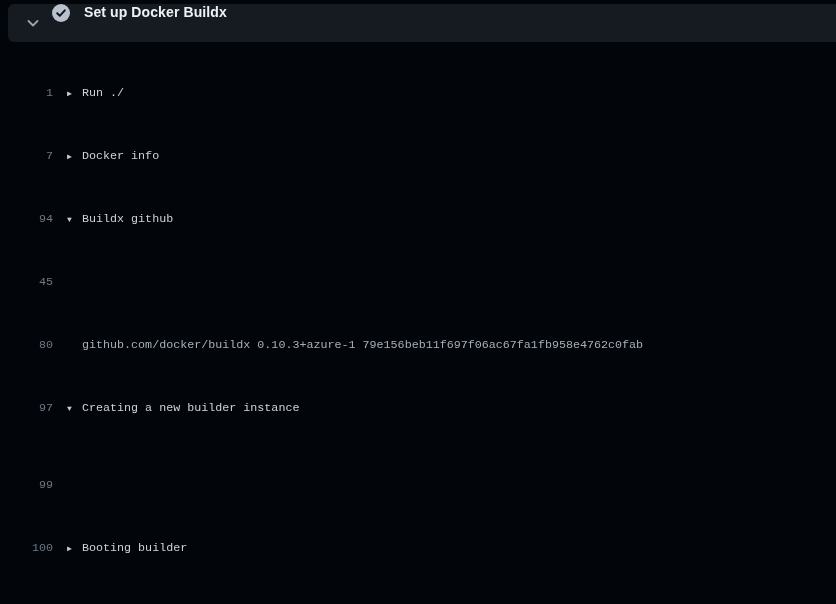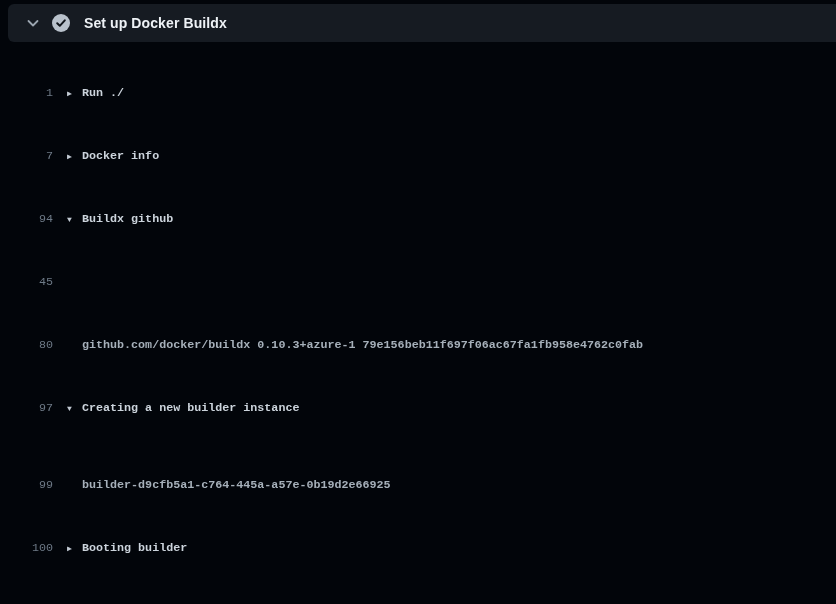--- a/index.html
+++ b/index.html
@@ -10,21 +10,21 @@
   }
 
   
   .step-header {
     margin: 4px 0 0 8px;
     height: 38px;
     width: calc(100% - 8px);
     background: #161b22;
     border-radius: 6px 0 0 6px;
     display: flex;
-    align-items: center;
+    align-items: flex-start;
     padding-left: 10px;
     cursor: pointer;
   }
   .chev {
     width: 30px; height: 38px;
     display: flex; align-items: center; justify-content: center;
     flex: 0 0 auto;
   }
   .status-wrap {
     width: 18px; height: 18px; margin-left: 4px;
@@ -59,21 +59,20 @@
     text-align: right;
     color: #6e7a87;
     text-decoration: none;
     line-height: 21px;
     cursor: pointer;
   }
   .content {
     margin-left: 14px;
     line-height: 21px;
     white-space: pre;
-    font-weight: bold;
   }
   .arrow {
     display: inline-block;
     width: 15px;
     font-size: 8px;
     color: #c2cad3;
   }
   .t-group  { color: #ccd4dc; cursor: pointer; }
   .t-command{ color: #539bf5; font-weight: 700; }
   .t-output { color: #a6b0ba; }
@@ -103,21 +102,21 @@
 
   <div class="row"><a class="num">94</a><span class="content t-group"><span class="arrow">▼</span><span class="txt">Buildx github</span></span></div>
 
   <div class="row"><a class="num">45</a></div>
 
   <div class="row"><a class="num">80</a><span class="content t-output"><span class="arrow"></span><span class="txt">github.com/docker/buildx 0.10.3+azure-1 79e156beb11f697f06ac67fa1fb958e4762c0fab</span></span></div>
 
   <div class="row"><a class="num">97</a><span class="content t-group"><span class="arrow">▼</span><span class="txt">Creating a new builder instance</span></span></div>
 
 
-  <div class="row"><a class="num">99</a><span class="content t-output"><span class="arrow"></span><span class="txt">builder-d9cfb5a1-c764-445a-a57e-0b19d2e66925</span></span></div>
+  <div class="row"><a class="num">99</a></div>
 
   <div class="row"><a class="num">100</a><span class="content t-group"><span class="arrow">▶</span><span class="txt">Booting builder</span></span></div>
 
   
 
   
 
   
 
   

